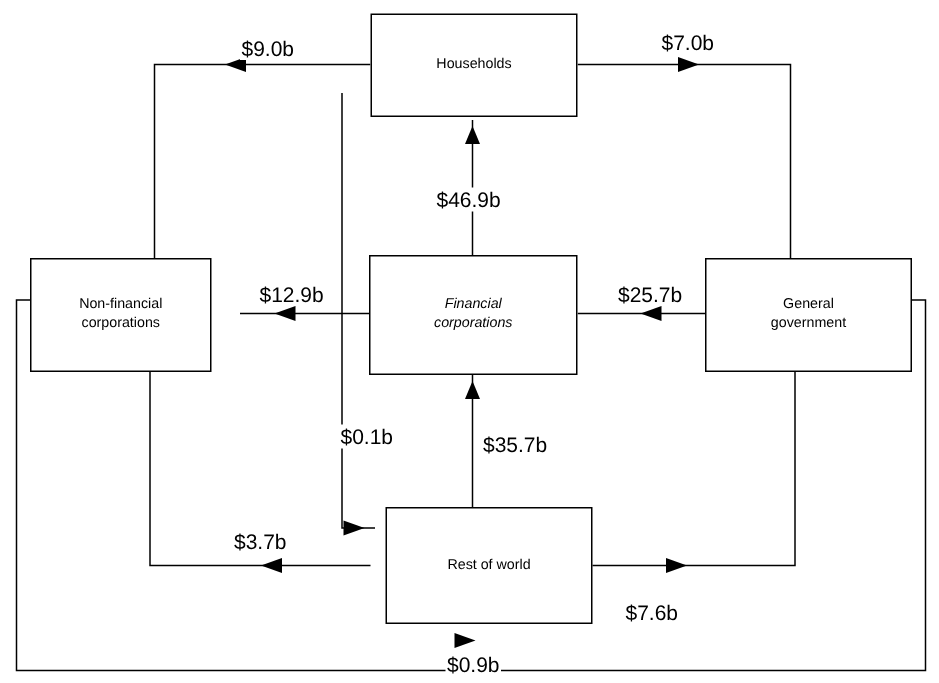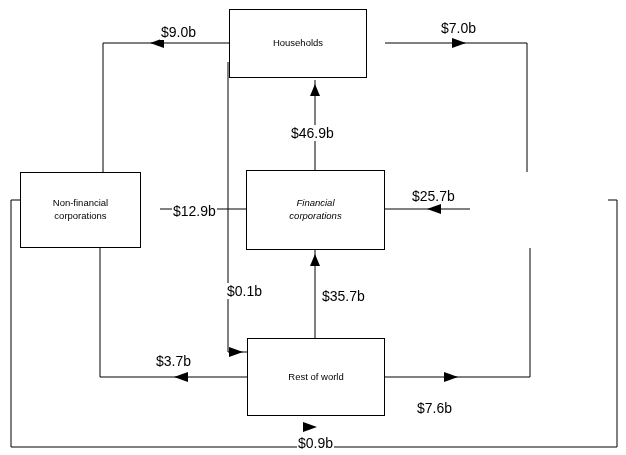--- a/index.html
+++ b/index.html
@@ -99,46 +99,50 @@
       <polygon points="310,266 320,266 315,254"></polygon>
 
       <polygon points="188,372 188,382 174,377"></polygon>
 
       <polygon points="444,372 444,382 458,377"></polygon>
 
       <polygon points="303,422 303,432 317,427"></polygon>
     </g>
   </svg>
 
-  <div class="node" style="left:229px; top:9px; width:138px; height:69px;">
+  <div class="node" style="left:247px; top:9px; width:138px; height:69px;">
     <span class="node-label">Households</span>
   </div>
 
   <div class="node" style="left:20px; top:172px; width:121px; height:76px;">
     <span class="node-label">Non-financial
 corporations</span>
   </div>
 
   <div class="node" style="left:246px; top:170px; width:139px; height:80px;font-style:italic;">
     <span class="node-label">Financial
 corporations</span>
   </div>
 
+  <div class="node" style="left:470px; top:172px; width:138px; height:76px;">
+    <span class="node-label">General
+government</span>
+  </div>
 
-  <div class="node" style="left:247px; top:338px; width:138px; height:78px;">
+  <div class="node" style="left:257px; top:338px; width:138px; height:78px;">
     <span class="node-label">Rest of world</span>
   </div>
 
   <div class="edge-label" style="left:160px; top:24px;">$9.0b</div>
 
   <div class="edge-label" style="left:440px; top:20px;">$7.0b</div>
 
   <div class="edge-label" style="left:290px; top:125px;text-align:center;">$46.9b</div>
 
-  <div class="edge-label" style="left:172px; top:203px;text-align:right;">$12.9b</div>
+  <div class="edge-label" style="left:172px; top:188px;text-align:right;">$12.9b</div>
 
   <div class="edge-label" style="left:411px; top:188px;">$25.7b</div>
 
   <div class="edge-label" style="left:226px; top:283px;">$0.1b</div>
 
   <div class="edge-label" style="left:321px; top:288px;">$35.7b</div>
 
   <div class="edge-label" style="left:155px; top:353px;">$3.7b</div>
 
   <div class="edge-label" style="left:416px; top:353px;margin-top:47px;">$7.6b</div>

